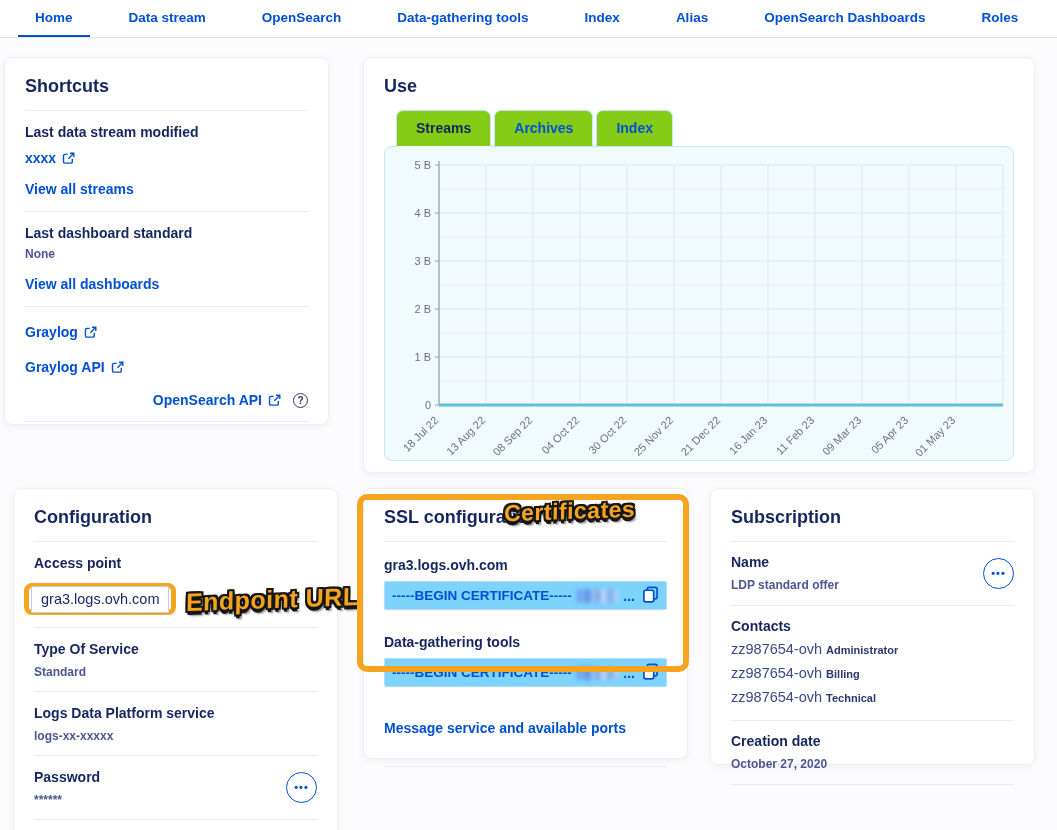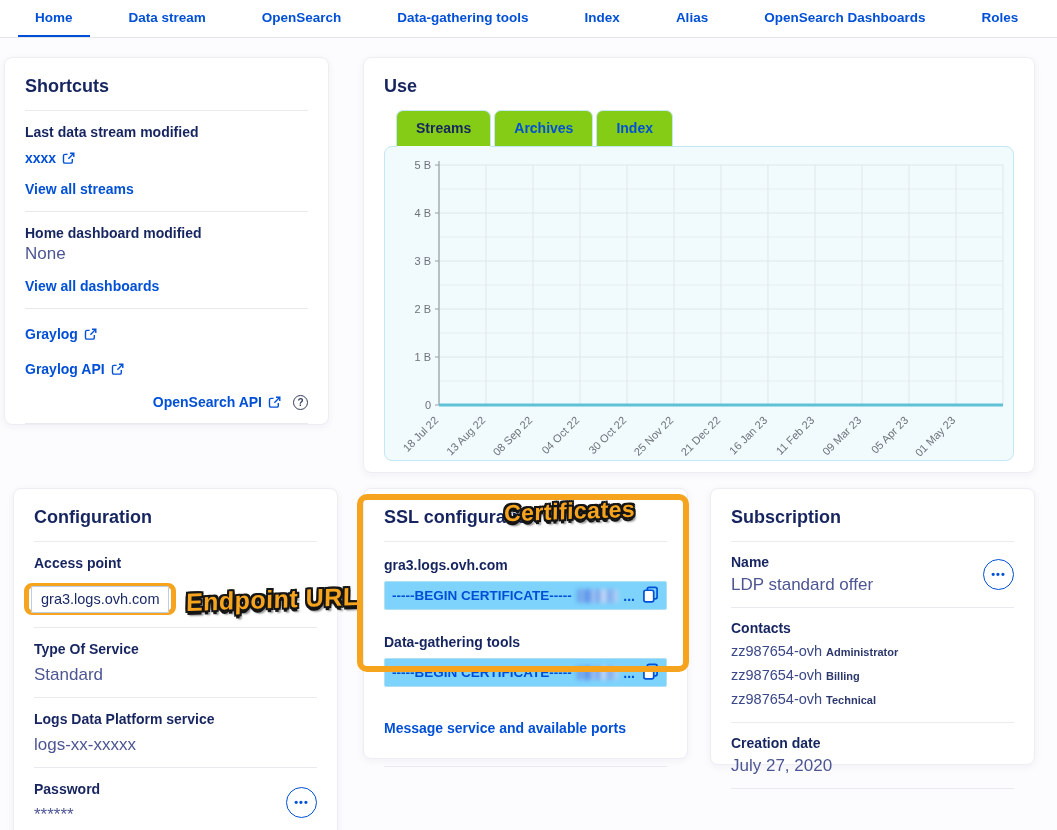--- a/index.html
+++ b/index.html
@@ -24,21 +24,21 @@
 
   
   .card {
     position: absolute; background: #fff; border: 1px solid #ededf4;
     border-radius: 8px; box-shadow: 0 2px 8px rgba(40,40,90,.05);
     padding: 16px 20px;
   }
   .card h2 { font-size: 18px; font-weight: 700; color: #16255f; margin: 2px 0 13px; }
   .divider { border-top: 1px solid #e9e9f0; }
   .lbl { font-size: 14px; font-weight: 700; color: #16255f; }
-  .val { font-size: 17px; color: #4d5693; }
+  .val { font-size: 12px; color: #4d5693; font-weight: bold; }
   a.blue-link { color: #0050d7; font-size: 14px; font-weight: 700; text-decoration: none; cursor: pointer; display: inline-flex; align-items: center; gap: 6px; }
 
   .ext-icon svg { display: block; }
   .help-icon {
     display: inline-flex; align-items: center; justify-content: center;
     width: 15px; height: 15px; border: 1.4px solid #353b5c; border-radius: 50%;
     color: #353b5c; font-size: 10px; font-weight: 700; cursor: pointer;
   }
   .dots-btn {
     width: 31px; height: 31px; border: 1.5px solid #0050d7; border-radius: 50%;
@@ -153,21 +153,21 @@
               <path d="M8.6 1.4h4.1v4.1" fill="none" stroke="#0050d7" stroke-width="1.5"></path>
               <path d="M12.4 1.7L6.9 7.2" stroke="#0050d7" stroke-width="1.5"></path>
             </svg>
         </span>
       </a>
       <div class="linkrow"><a class="blue-link">View all streams</a></div>
     </div>
     <div class="divider"></div>
 
     <div class="sec">
-      <span class="lbl" style="margin-bottom:3px">Home dashboard modified</span>
+      <span class="lbl" style="margin-bottom:3px">Last dashboard standard</span>
       <span class="val">None</span>
       <div class="linkrow"><a class="blue-link">View all dashboards</a></div>
     </div>
     <div class="divider"></div>
 
     <div class="sec">
       <div style="margin-top:3px">
         <a class="blue-link">
           <span>Graylog</span>
           <span class="ext-icon">
@@ -377,18 +377,18 @@
         <span class="contact-name">zz987654-ovh</span><span class="contact-role">Billing</span>
       </div>
       <div class="contact-row">
         <span class="contact-name">zz987654-ovh</span><span class="contact-role">Technical</span>
       </div>
     </div>
     <div class="divider"></div>
 
     <div class="sub-sec">
       <span class="lbl">Creation date</span>
-      <span class="val">July 27, 2020</span>
+      <span class="val">October 27, 2020</span>
     </div>
     <div class="divider"></div>
   </div>
 
 </div>
 
 </body></html>

